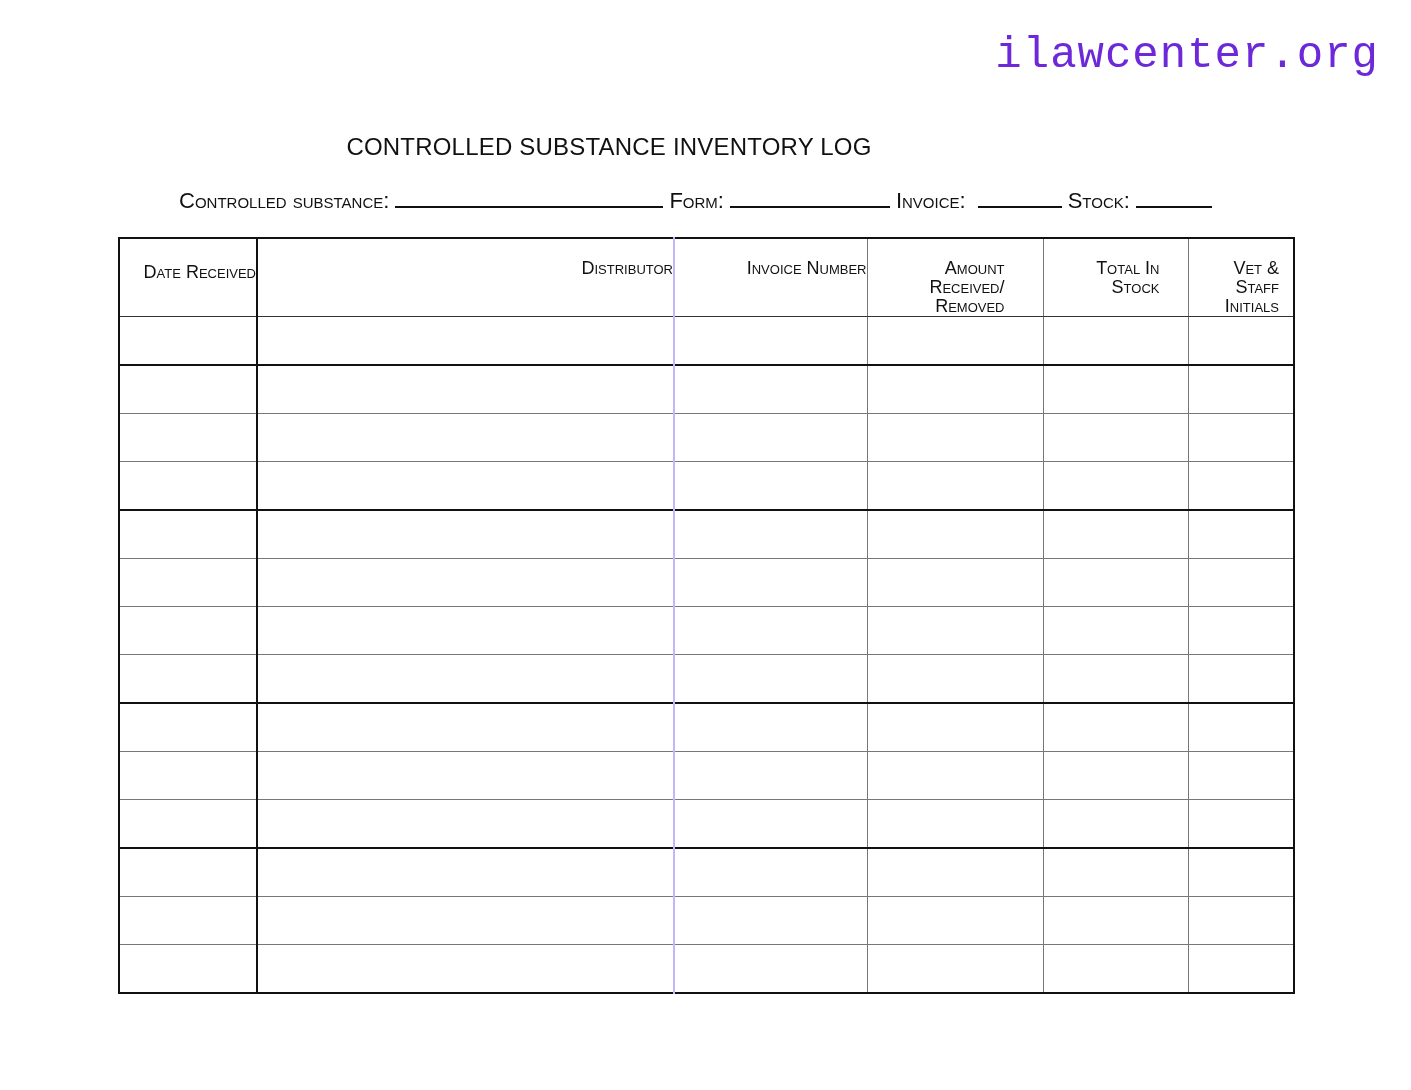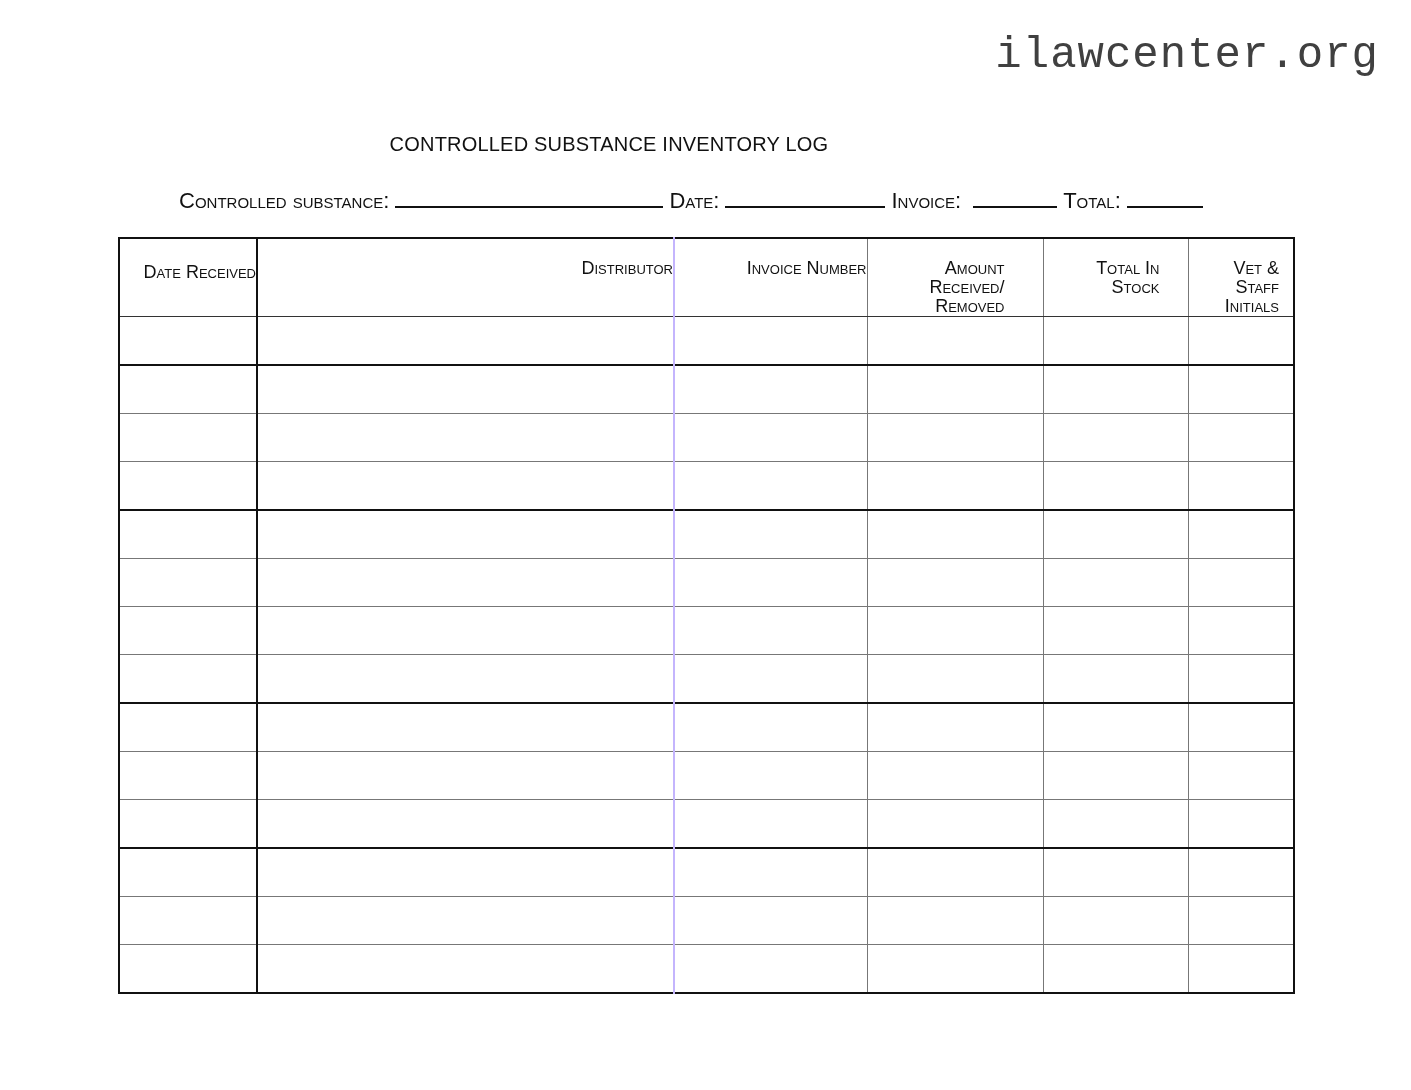--- a/index.html
+++ b/index.html
@@ -1,21 +1,21 @@
 <!DOCTYPE html>
 <html><head>
   <meta charset="utf-8">
   <style>
     html, body { margin: 0; padding: 0; background: #ffffff; }
     body { width: 1411px; height: 1090px; position: relative; overflow: hidden;
            font-family: "Liberation Sans", sans-serif; color: #111; }
     .watermark { position: absolute; top: 30px; right: 32px; font-family: "Liberation Mono", monospace;
-                 font-size: 44px; color: #404040; letter-spacing: 1px; }
+                 font-size: 44px; color: #6d28d9; letter-spacing: 1px; }
     .title { position: absolute; top: 133px; left: 0; width: 1218px; text-align: center;
-             font-size: 20px; font-weight: normal; letter-spacing: 0.2px; }
+             font-size: 24px; font-weight: normal; letter-spacing: 0.2px; }
     .fields { position: absolute; top: 188px; left: 135px; width: 1145px; display: flex; align-items: baseline;
               font-variant: small-caps; font-size: 22px; white-space: nowrap; margin-left: 44px; }
     .fields .lbl { margin-right: 6px; }
     .fields .blank { display: inline-block; border-bottom: 2px solid #111; height: 18px; margin-right: 6px; }
     table { position: absolute; left: 118px; top: 237px; border-collapse: collapse; table-layout: fixed; width: 1175px; }
     th, td { border: 1px solid #777; padding: 0; }
     th { height: 78px; vertical-align: top; font-weight: normal; font-variant: small-caps;
          font-size: 18px; line-height: 19px; text-align: right; padding-top: 20px; box-sizing: border-box; }
     td { height: 47px; }
     table { border: 2px solid #111; }
@@ -27,25 +27,25 @@
   </style>
 </head>
 <body>
 
 <div class="watermark">ilawcenter.org</div>
 <div class="title">CONTROLLED SUBSTANCE INVENTORY LOG</div>
 
 <div class="fields">
   <span class="lbl">Controlled substance:</span>
   <span class="blank" style="width:268px"></span>
-  <span class="lbl">Date:</span>
+  <span class="lbl">Form:</span>
   <span class="blank" style="width:160px"></span>
   <span class="lbl">Invoice:</span>
   <span class="blank" style="width:84px;margin-left:6px"></span>
-  <span class="lbl">Total:</span>
+  <span class="lbl">Stock:</span>
   <span class="blank" style="width:76px"></span>
 </div>
 
 <table>
   <colgroup>
     <col style="width:138px">
       <col style="width:417px">
       <col style="width:193px">
     <col style="width:176px">
       <col style="width:145px">

